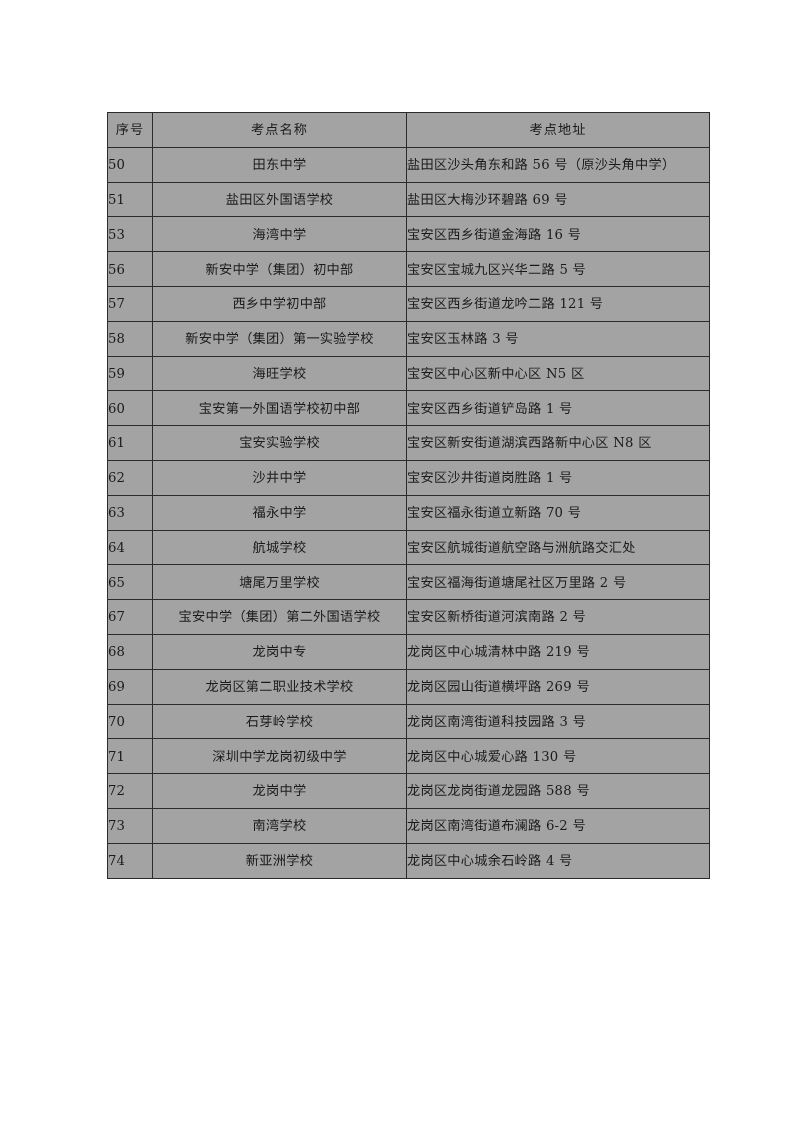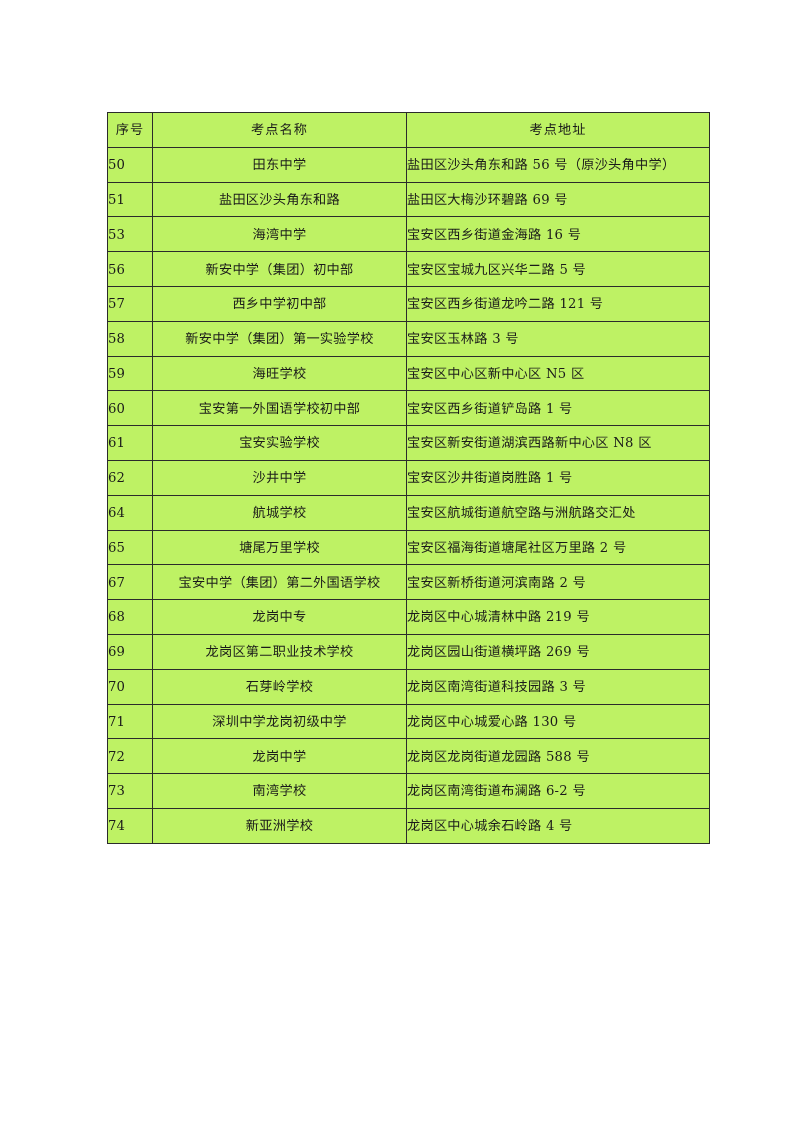--- a/index.html
+++ b/index.html
@@ -26,21 +26,21 @@
     background: #fff;
   }
 
   .exam-table {
     position: absolute;
     left: 107px;
     top: 112px;
     width: 602px;
     border-collapse: collapse;
     table-layout: fixed;
-    background: #bef264;
+    background: #a3a3a3;
   }
 
   .exam-table col.c-seq   { width: 45px;  }
   .exam-table col.c-name  { width: 254px; }
   .exam-table col.c-addr  { width: 303px; }
 
   .exam-table th,
   .exam-table td {
     border: 1px solid #2b2b2b;
     height: 34.8px;
@@ -93,21 +93,21 @@
       </tr>
     </thead>
     <tbody id="table-body">
         <tr>
           <td class="cell-seq">50</td>
           <td class="cell-name">田东中学</td>
           <td class="cell-addr">盐田区沙头角东和路 56 号（原沙头角中学）</td>
         </tr>
         <tr>
           <td class="cell-seq">51</td>
-          <td class="cell-name">盐田区沙头角东和路</td>
+          <td class="cell-name">盐田区外国语学校</td>
           <td class="cell-addr">盐田区大梅沙环碧路 69 号</td>
         </tr>
         <tr>
           <td class="cell-seq">53</td>
           <td class="cell-name">海湾中学</td>
           <td class="cell-addr">宝安区西乡街道金海路 16 号</td>
         </tr>
         <tr>
           <td class="cell-seq">56</td>
           <td class="cell-name">新安中学（集团）初中部</td>
@@ -137,20 +137,25 @@
           <td class="cell-seq">61</td>
           <td class="cell-name">宝安实验学校</td>
           <td class="cell-addr">宝安区新安街道湖滨西路新中心区 N8 区</td>
         </tr>
         <tr>
           <td class="cell-seq">62</td>
           <td class="cell-name">沙井中学</td>
           <td class="cell-addr">宝安区沙井街道岗胜路 1 号</td>
         </tr>
         <tr>
+          <td class="cell-seq">63</td>
+          <td class="cell-name">福永中学</td>
+          <td class="cell-addr">宝安区福永街道立新路 70 号</td>
+        </tr>
+        <tr>
           <td class="cell-seq">64</td>
           <td class="cell-name">航城学校</td>
           <td class="cell-addr">宝安区航城街道航空路与洲航路交汇处</td>
         </tr>
         <tr>
           <td class="cell-seq">65</td>
           <td class="cell-name">塘尾万里学校</td>
           <td class="cell-addr">宝安区福海街道塘尾社区万里路 2 号</td>
         </tr>
         <tr>

